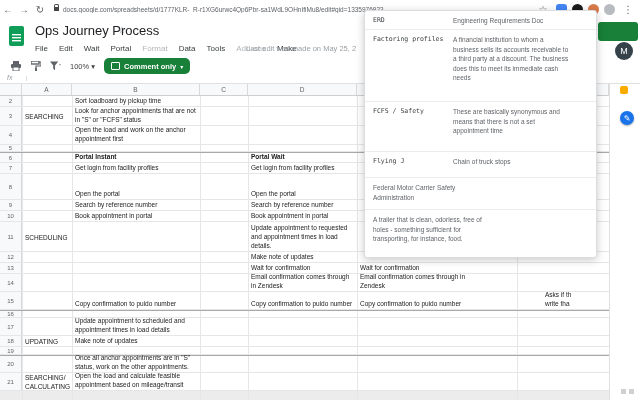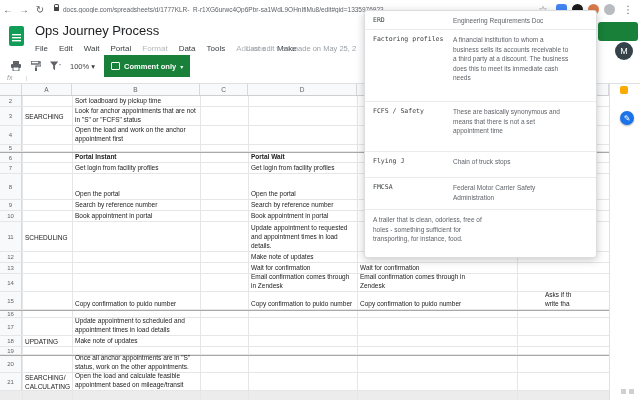--- a/index.html
+++ b/index.html
@@ -25,21 +25,21 @@
   #menus .m{cursor:pointer;}
   #menus .dis{color:#b3b6ba;}
   #lastedit{position:absolute;left:246px;top:26px;font-size:7.5px;color:#9aa0a6;white-space:nowrap;width:116px;overflow:hidden;}
   #sharebtn{position:absolute;left:598px;top:4px;width:40px;height:19px;background:#188038;border-radius:3px;cursor:pointer;}
   #avatar{position:absolute;left:615px;top:24px;width:18px;height:18px;border-radius:50%;background:#35424a;
     color:#fff;font-size:9px;display:flex;align-items:center;justify-content:center;cursor:pointer;}
   
   #tbar{position:absolute;top:58px;left:0;width:640px;height:16px;display:flex;align-items:center;gap:9px;padding-left:10px;}
   .tico{width:11px;height:11px;display:flex;align-items:center;justify-content:center;cursor:pointer;}
   #zoomsel{font-size:7.5px;color:#444;cursor:pointer;}
-  #modebtn{height:22px;background:#188038;border-radius:0;color:#fff;display:flex;align-items:center;
+  #modebtn{height:16px;background:#188038;border-radius:5px;color:#fff;display:flex;align-items:center;
     gap:4px;padding:0 7px;cursor:pointer;}
   #modebtn .bico{width:7px;height:6px;border:1px solid #fff;border-radius:1px;}
   #modebtn .blab{font-size:7.5px;font-weight:bold;}
   #modebtn .bcar{font-size:6px;}
   
   #fxbar{position:absolute;top:74px;left:0;width:640px;height:10px;border-bottom:1px solid #e0e0e0;box-sizing:border-box;}
   #fxbar .fx{position:absolute;left:7px;top:0px;font-size:7px;font-style:italic;color:#9aa0a6;}
   #fxbar .dv{position:absolute;left:26px;top:2px;bottom:2px;width:1px;background:#e0e0e0;}
   
   #grid{position:absolute;top:84px;left:0;width:609px;}
@@ -303,21 +303,20 @@
     <div class="gterm">FCFS / Safety</div>
     <div class="gdef">These are basically synonymous and
 means that there is not a set
 appointment time</div>
   </div>
   <div class="gentry" style="height:26px;">
     <div class="gterm">Flying J</div>
     <div class="gdef">Chain of truck stops</div>
   </div>
   <div class="gentry" style="height:32px;">
-    <div class="gterm">FMCSA</div>
     <div class="gdef">Federal Motor Carrier Safety
 Administration</div>
   </div>
   <div class="gentry" style="height:50px;">
     <div class="gdef">A trailer that is clean, odorless, free of
 holes - something sufficient for
 transporting, for instance, food.</div>
   </div>
 </div>
 

